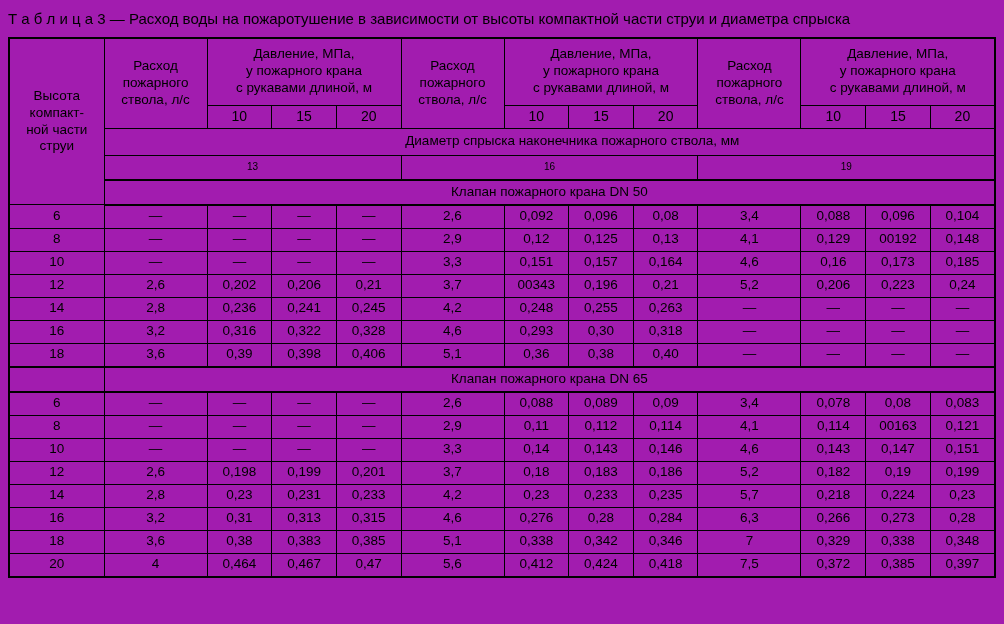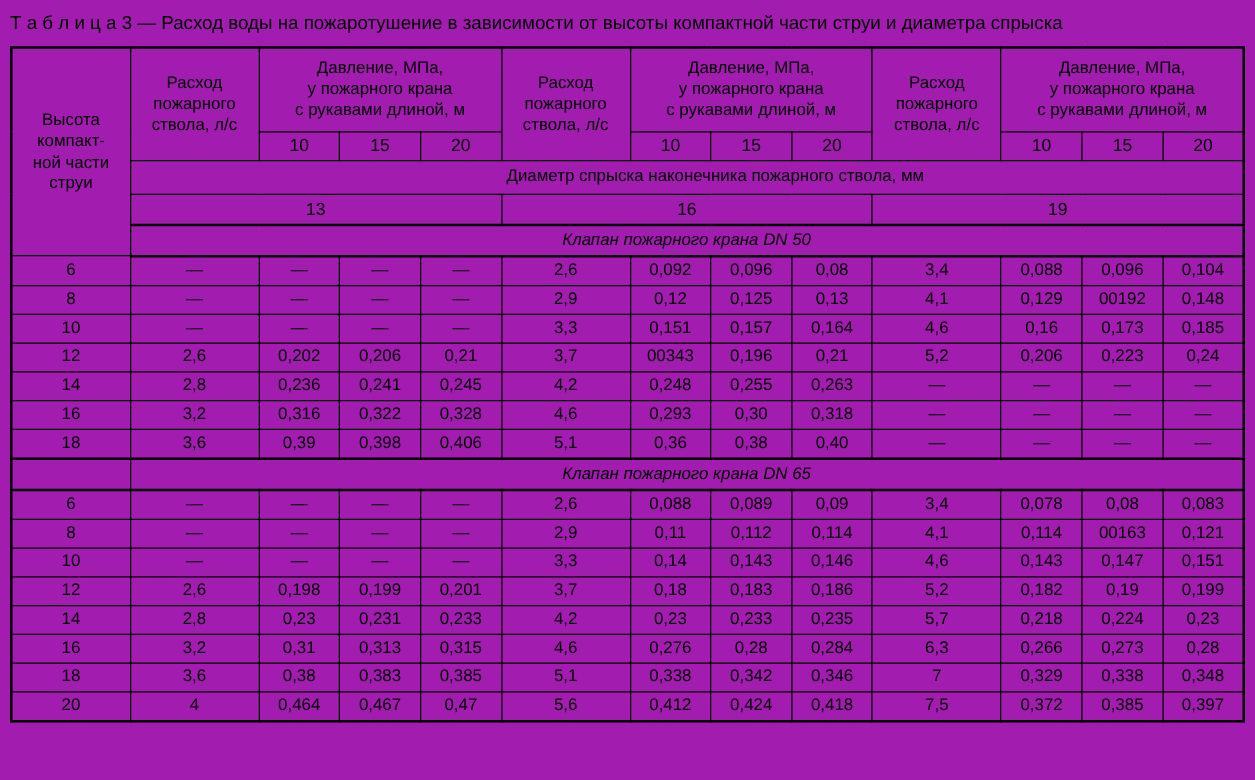--- a/index.html
+++ b/index.html
@@ -36,28 +36,27 @@
     vertical-align: middle;
     padding: 1px 2px;
     font-size: 13.5px;
     line-height: 1.25;
     height: 21px;
     overflow: hidden;
   }
   tr.header-main td { height: 64px; }
   tr.hose-row td { height: 20px; font-size: 14px; }
   tr.diameter-row td { height: 24px; padding-left: 48px; }
-  tr.diameters-row td { height: 21px; font-size: 14px; text-align: center; }
+  tr.diameters-row td { height: 21px; font-size: 10px; text-align: center; }
   td.multi { white-space: pre-line; }
   td.height-col { font-size: 13.5px; }
   tr.section-row td {
     border-top: 2px solid #000000;
     border-bottom: 2px solid #000000;
     height: 21px;
-    font-style: italic;
   }
   tr.data-row td { height: 20px; }
 </style>
 </head>
 <body>
 
 <div class="page">
 
   <p class="doc-title">Т а б л и ц а  3 — Расход воды на пожаротушение в зависимости от высоты компактной части струи и диаметра спрыска</p>
 

